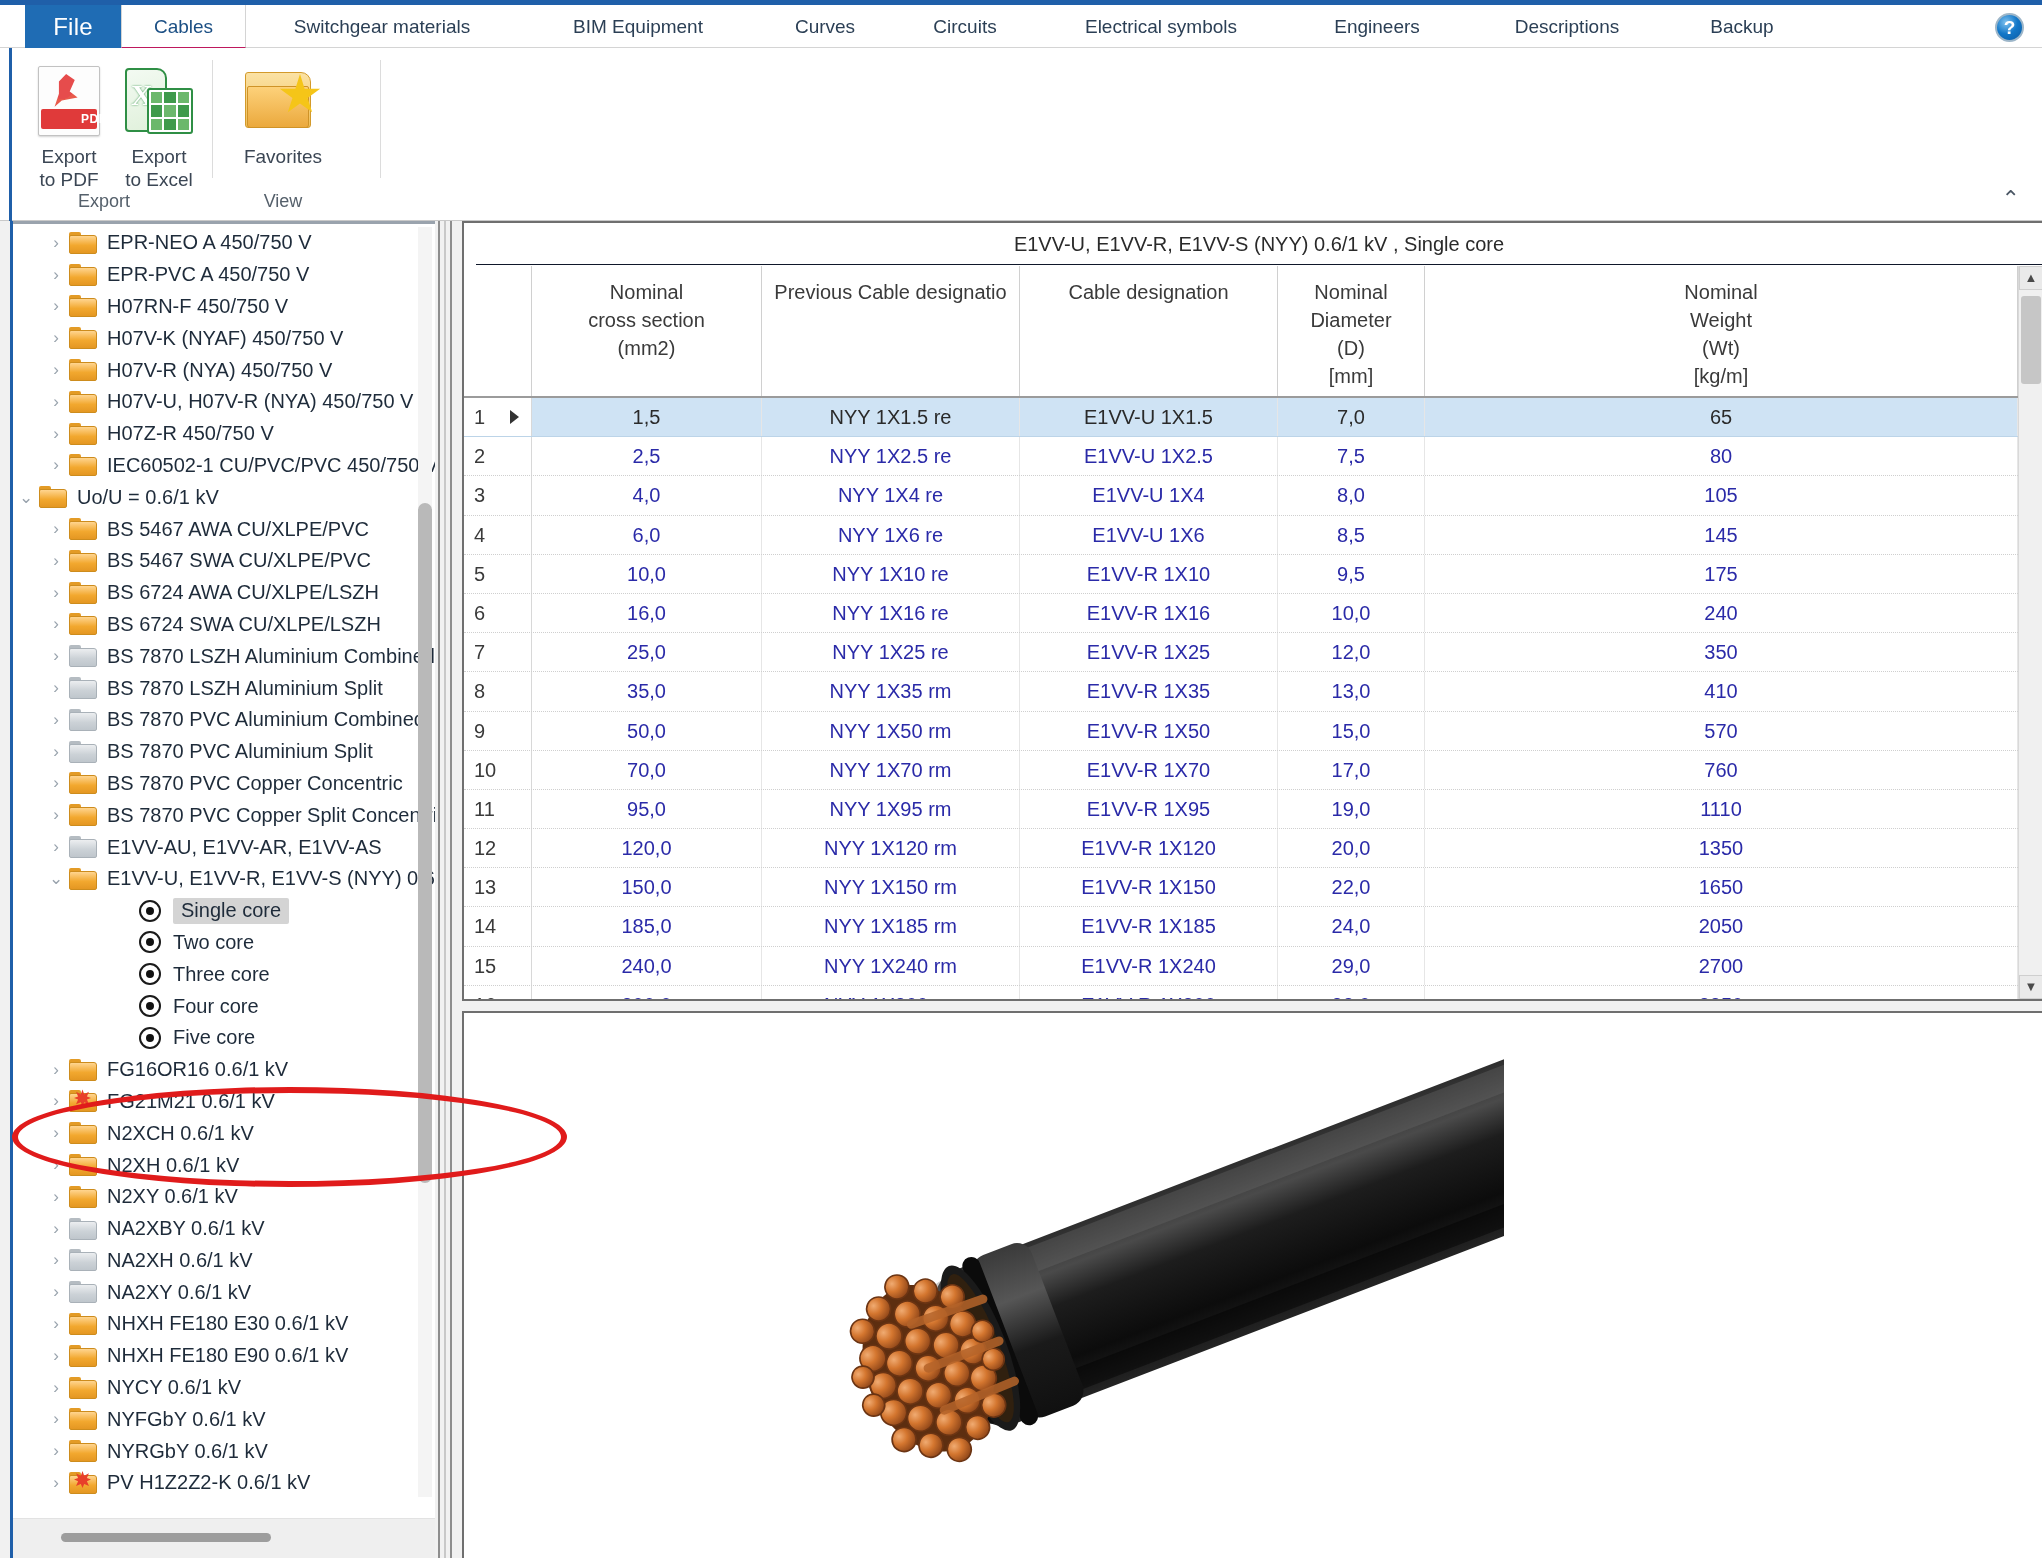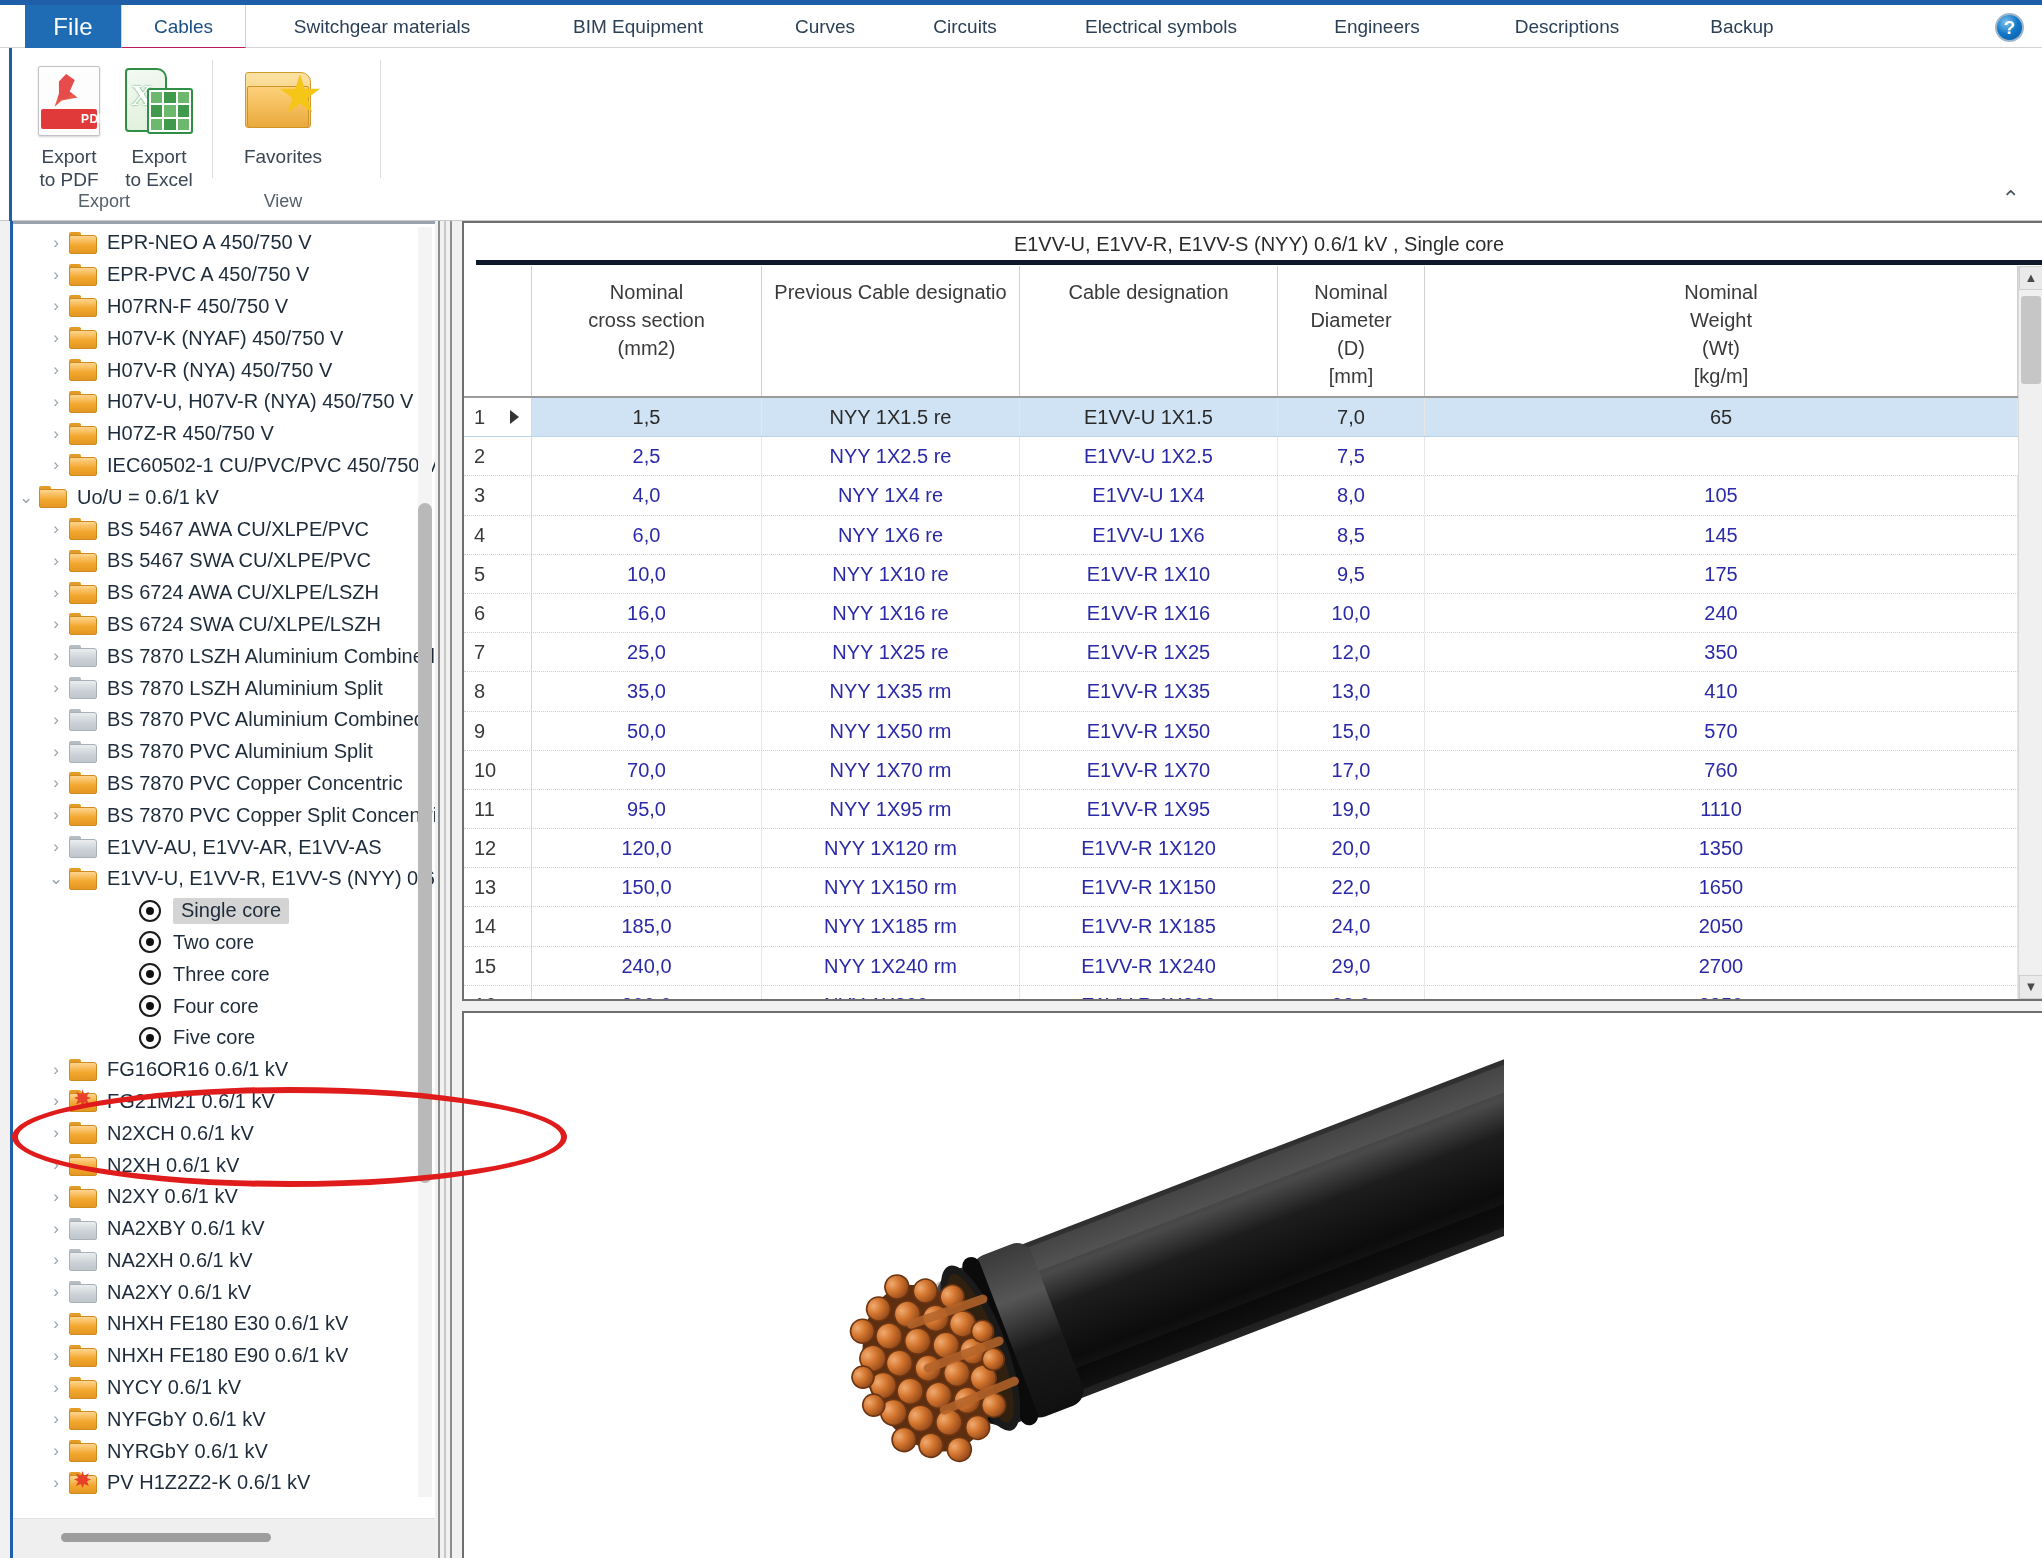--- a/index.html
+++ b/index.html
@@ -242,21 +242,21 @@
   
   .grid-wrap {
     position: absolute; top: 0; left: 462px; width: 1580px; height: 780px;
     background: #ffffff;
     border: 2px solid #6f6f6f;
     border-right: none;
   }
   .grid-title {
     position: absolute; top: 0; left: 12px; right: 0; height: 42px;
     line-height: 42px; text-align: center; font-size: 20px; color: #2a2a2a;
-    border-bottom: 5px solid #0f172a; background: #ffffff;
+    border-bottom: 1px solid #0f172a; background: #ffffff;
   }
   .grid-head {
     position: absolute; top: 43px; left: 0; right: 24px; height: 132px;
     display: flex; background: #ffffff; border-bottom: 2px solid #9b9b9b;
   }
   .gh {
     border-right: 1px solid #d0d0d0; position: relative;
     font-size: 20px; color: #3a3a3a; text-align: center;
     padding-top: 12px; line-height: 28px;
   }
@@ -755,20 +755,21 @@
             <div class="gc" style="width: 258px; flex: 0 0 auto;">E1VV-U 1X1.5</div>
             <div class="gc" style="width: 147px; flex: 0 0 auto;">7,0</div>
             <div class="gc" style="width: 595px; flex: 1 1 auto;">65</div>
           </div>
           <div class="grow">
             <div class="gc idx" style="width: 68px; flex: 0 0 auto;">2</div>
             <div class="gc" style="width: 230px; flex: 0 0 auto;">2,5</div>
             <div class="gc" style="width: 258px; flex: 0 0 auto;">NYY 1X2.5 re</div>
             <div class="gc" style="width: 258px; flex: 0 0 auto;">E1VV-U 1X2.5</div>
             <div class="gc" style="width: 147px; flex: 0 0 auto;">7,5</div>
+            <div class="gc" style="width: 595px; flex: 1 1 auto;">80</div>
           </div>
           <div class="grow">
             <div class="gc idx" style="width: 68px; flex: 0 0 auto;">3</div>
             <div class="gc" style="width: 230px; flex: 0 0 auto;">4,0</div>
             <div class="gc" style="width: 258px; flex: 0 0 auto;">NYY 1X4 re</div>
             <div class="gc" style="width: 258px; flex: 0 0 auto;">E1VV-U 1X4</div>
             <div class="gc" style="width: 147px; flex: 0 0 auto;">8,0</div>
             <div class="gc" style="width: 595px; flex: 1 1 auto;">105</div>
           </div>
           <div class="grow">

